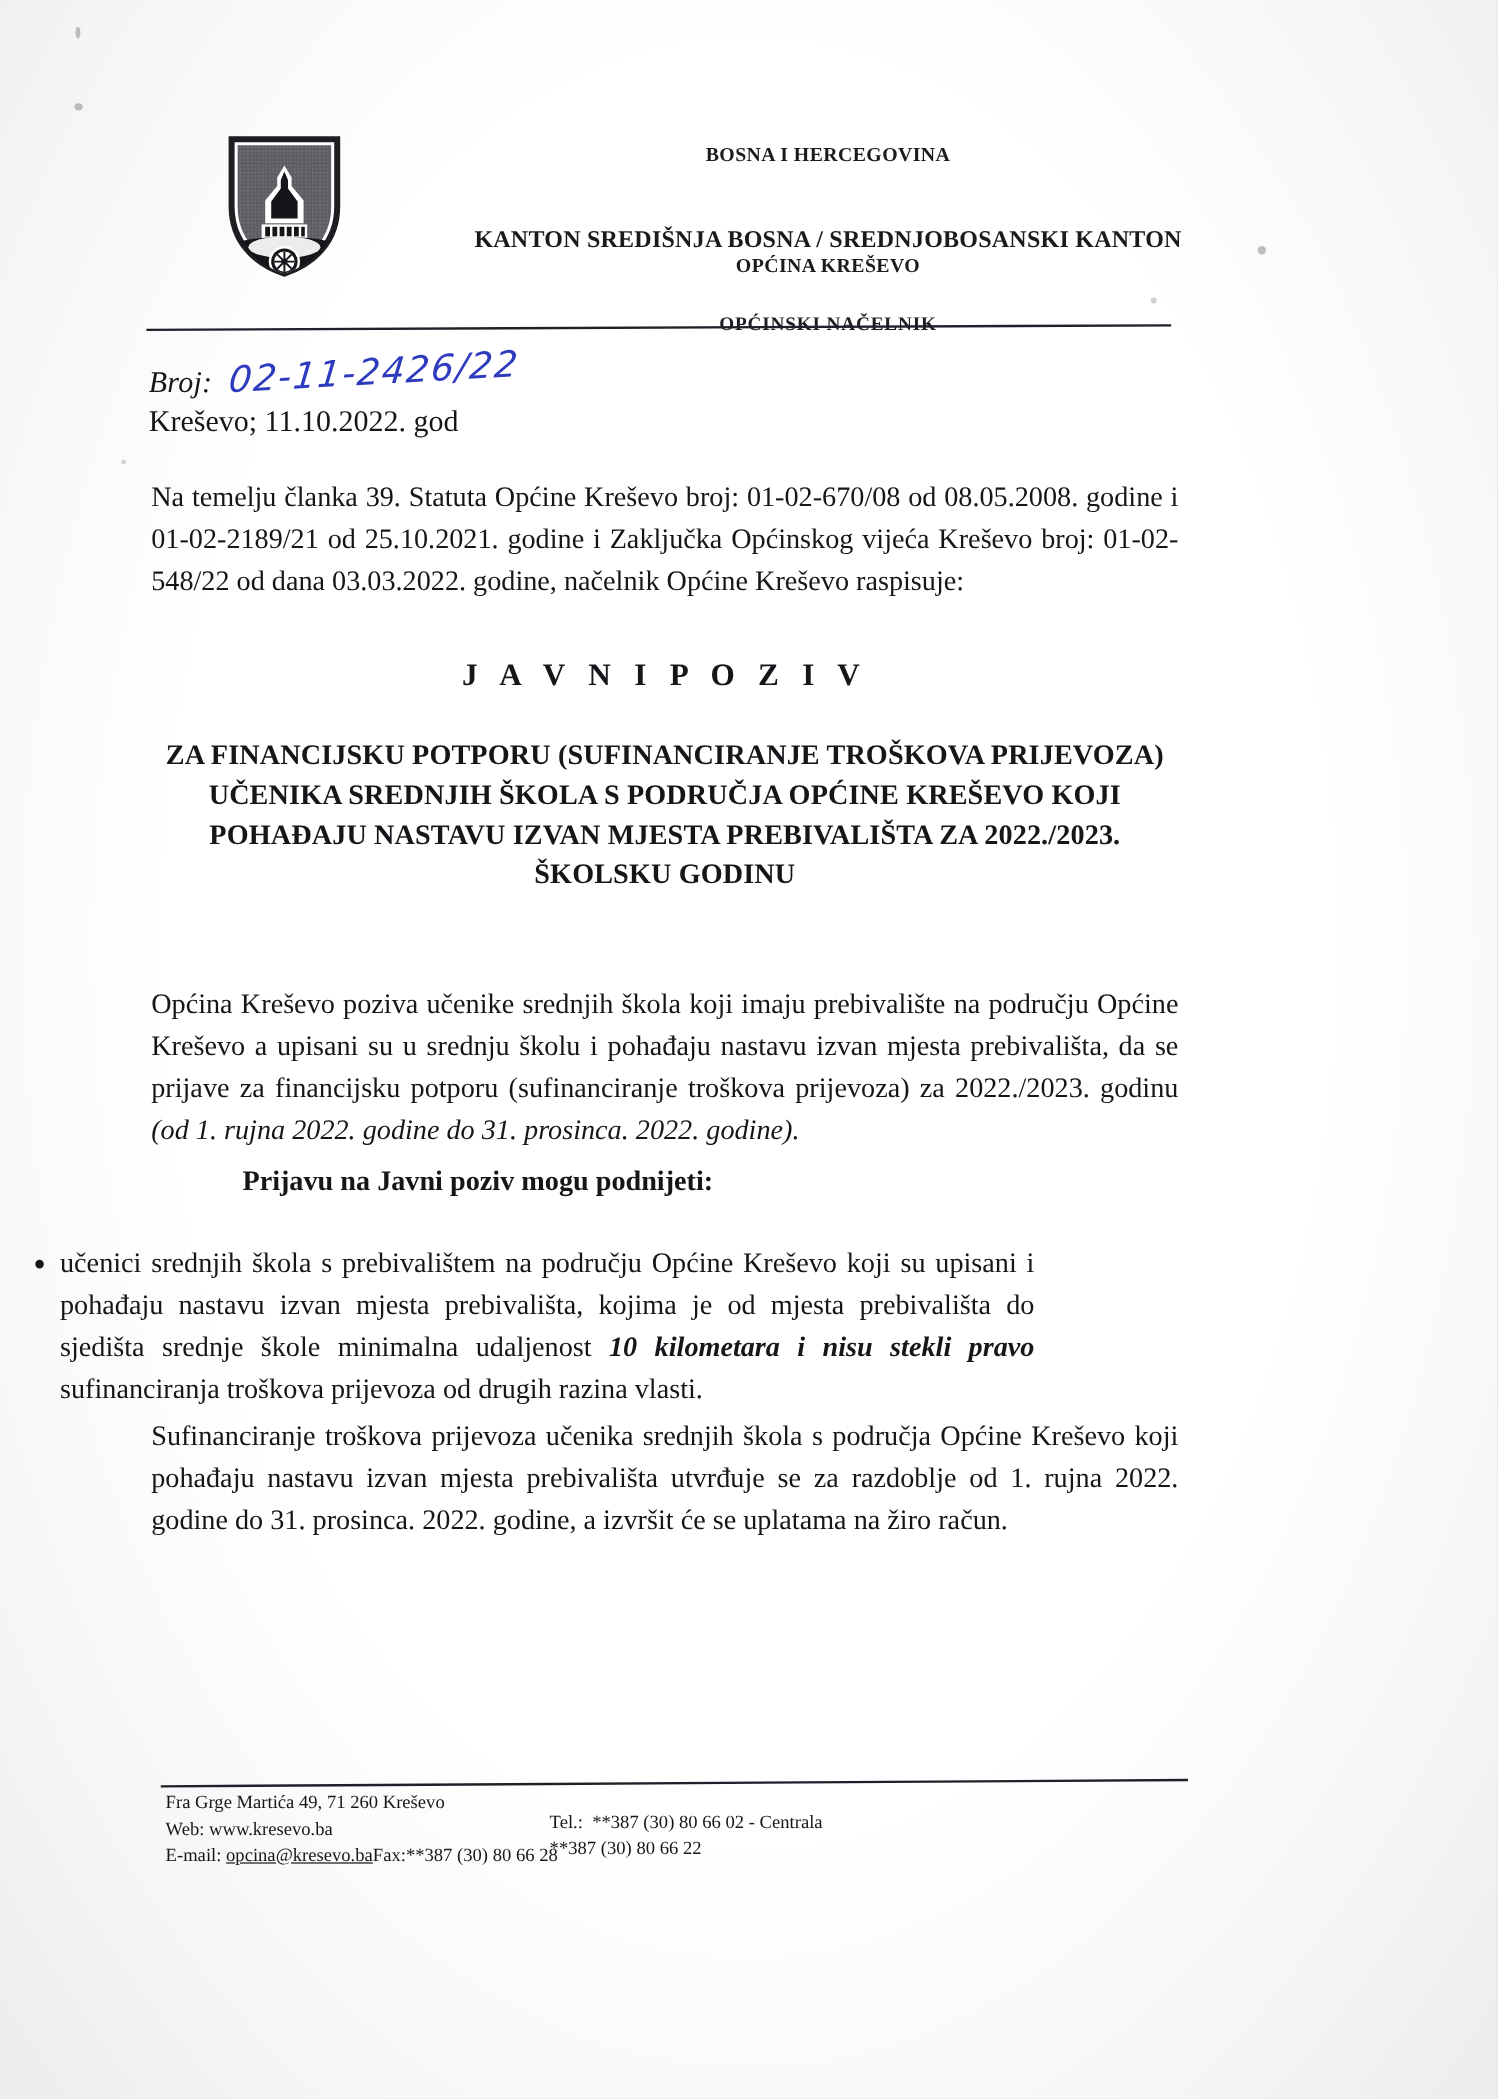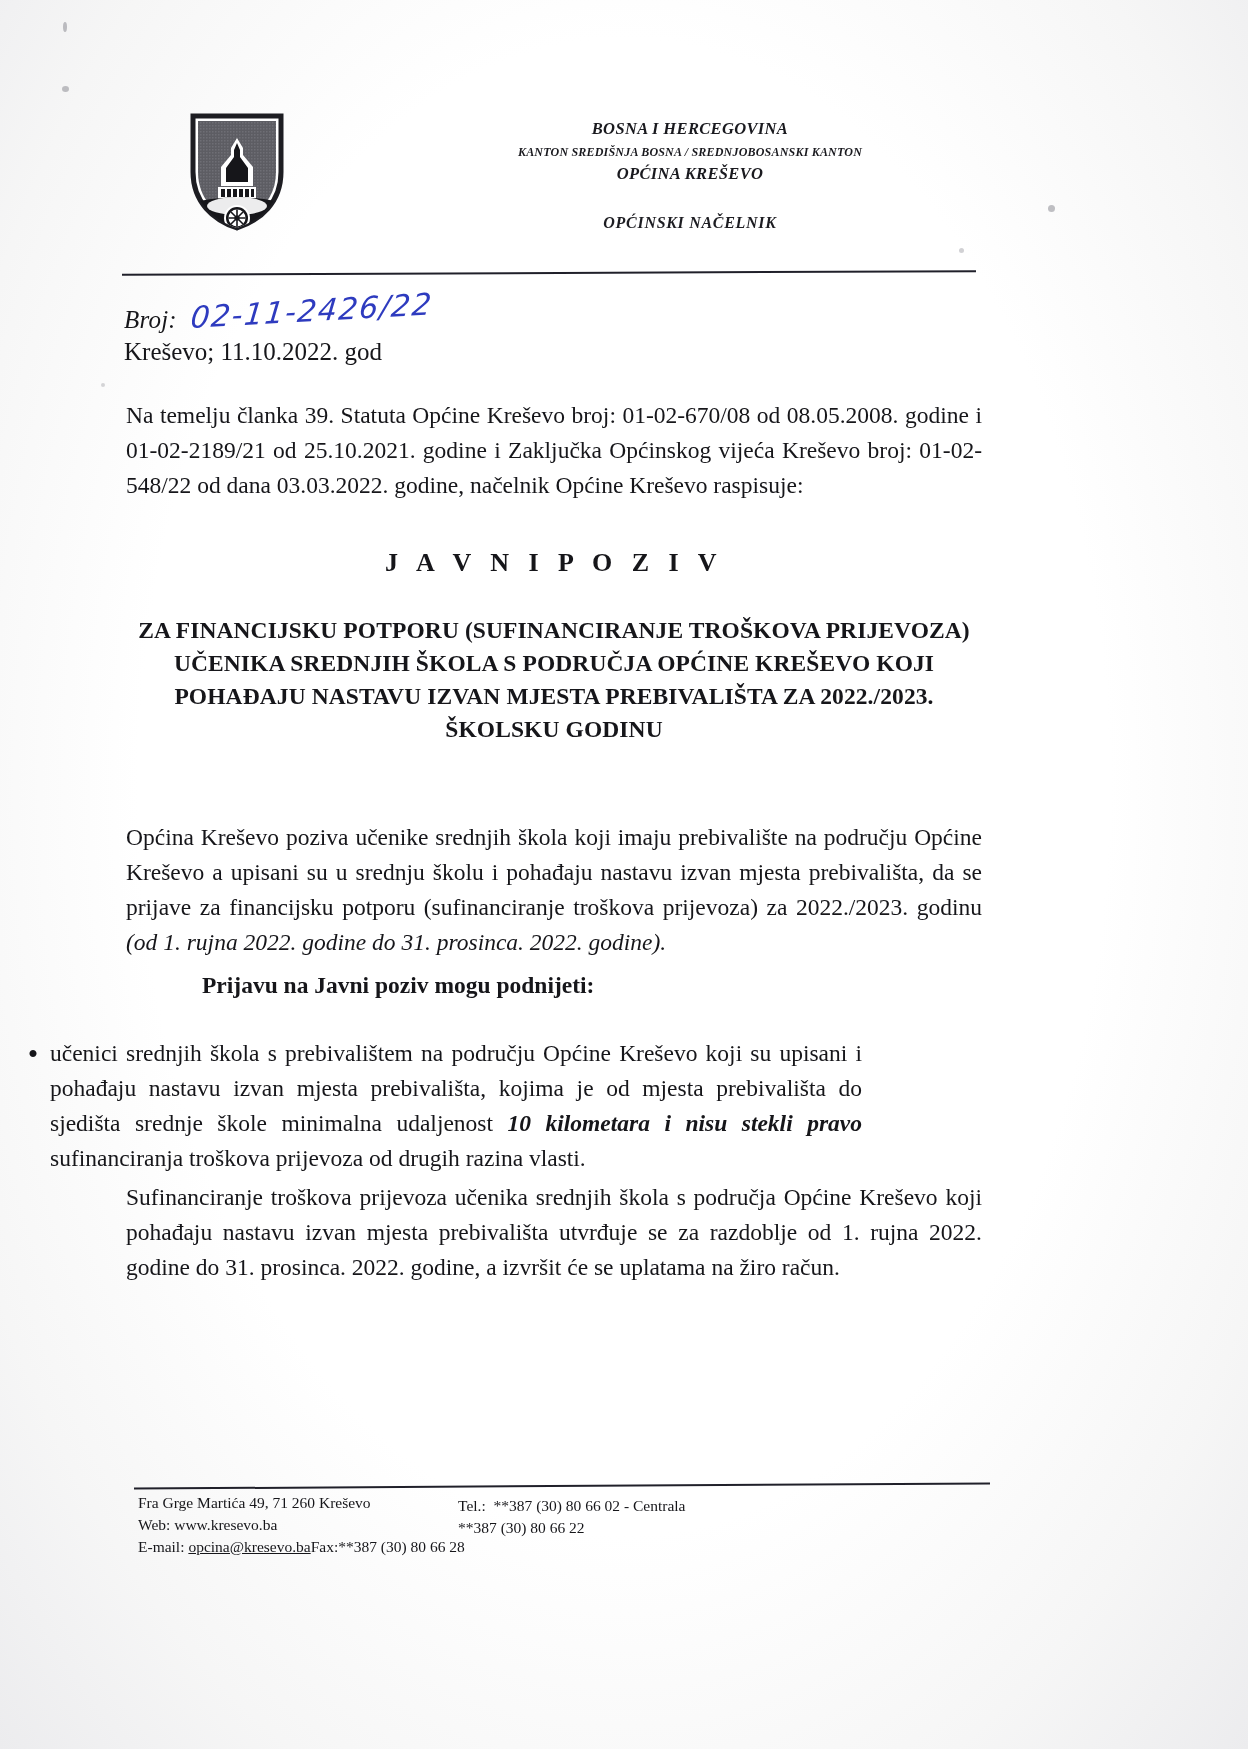--- a/index.html
+++ b/index.html
@@ -27,42 +27,41 @@
     border-radius: 50%;
     opacity: .55;
   }
 
   
   .header-wrap {
     position: absolute;
     left: 0; top: 104px;
     width: 1152px;
     height: 160px;
-    font-style: italic;
   }
   .crest {
     position: absolute;
     left: 185px; top: 6px;
     width: 104px; height: 122px;
   }
   .org-block {
     position: absolute;
     left: 330px; top: 14px;
     width: 720px;
     text-align: center;
   }
   .org-line {
     font-weight: bold;
     font-size: 16.5px;
     letter-spacing: .35px;
     line-height: 22.5px;
     color: #1a1a1f;
     white-space: nowrap;
   }
-  .org-line.l3 { font-size: 12px; letter-spacing: .2px; }
+  .org-line.l3 { font-size: 20px; letter-spacing: .2px; margin-top: 48px; }
   .org-role {
     margin-top: 28px;
     font-weight: bold;
     font-size: 16px;
     letter-spacing: .7px;
     color: #1d1d22;
   }
 
   .rule-top {
     position: absolute;
@@ -178,21 +177,21 @@
     left: 138px; top: 1492px;
     width: 880px;
     font-size: 15.5px;
     line-height: 22px;
   }
   .footer-grid {
     position: relative;
     height: 70px;
   }
   .f-left { position: absolute; left: 0; top: 0; }
-  .f-right { position: absolute; left: 320px; top: 3px; }
+  .f-right { position: absolute; left: 320px; top: 16px; }
   .f-right .t2 { }
   .f-underline { text-decoration: underline; }
   .f-row3 { white-space: nowrap; }
 </style>
 </head>
 <body>
 
 <div class="page">
 
   <div class="speck" style="left:63px;  top:22px;  width:4px;  height:10px;"></div>

